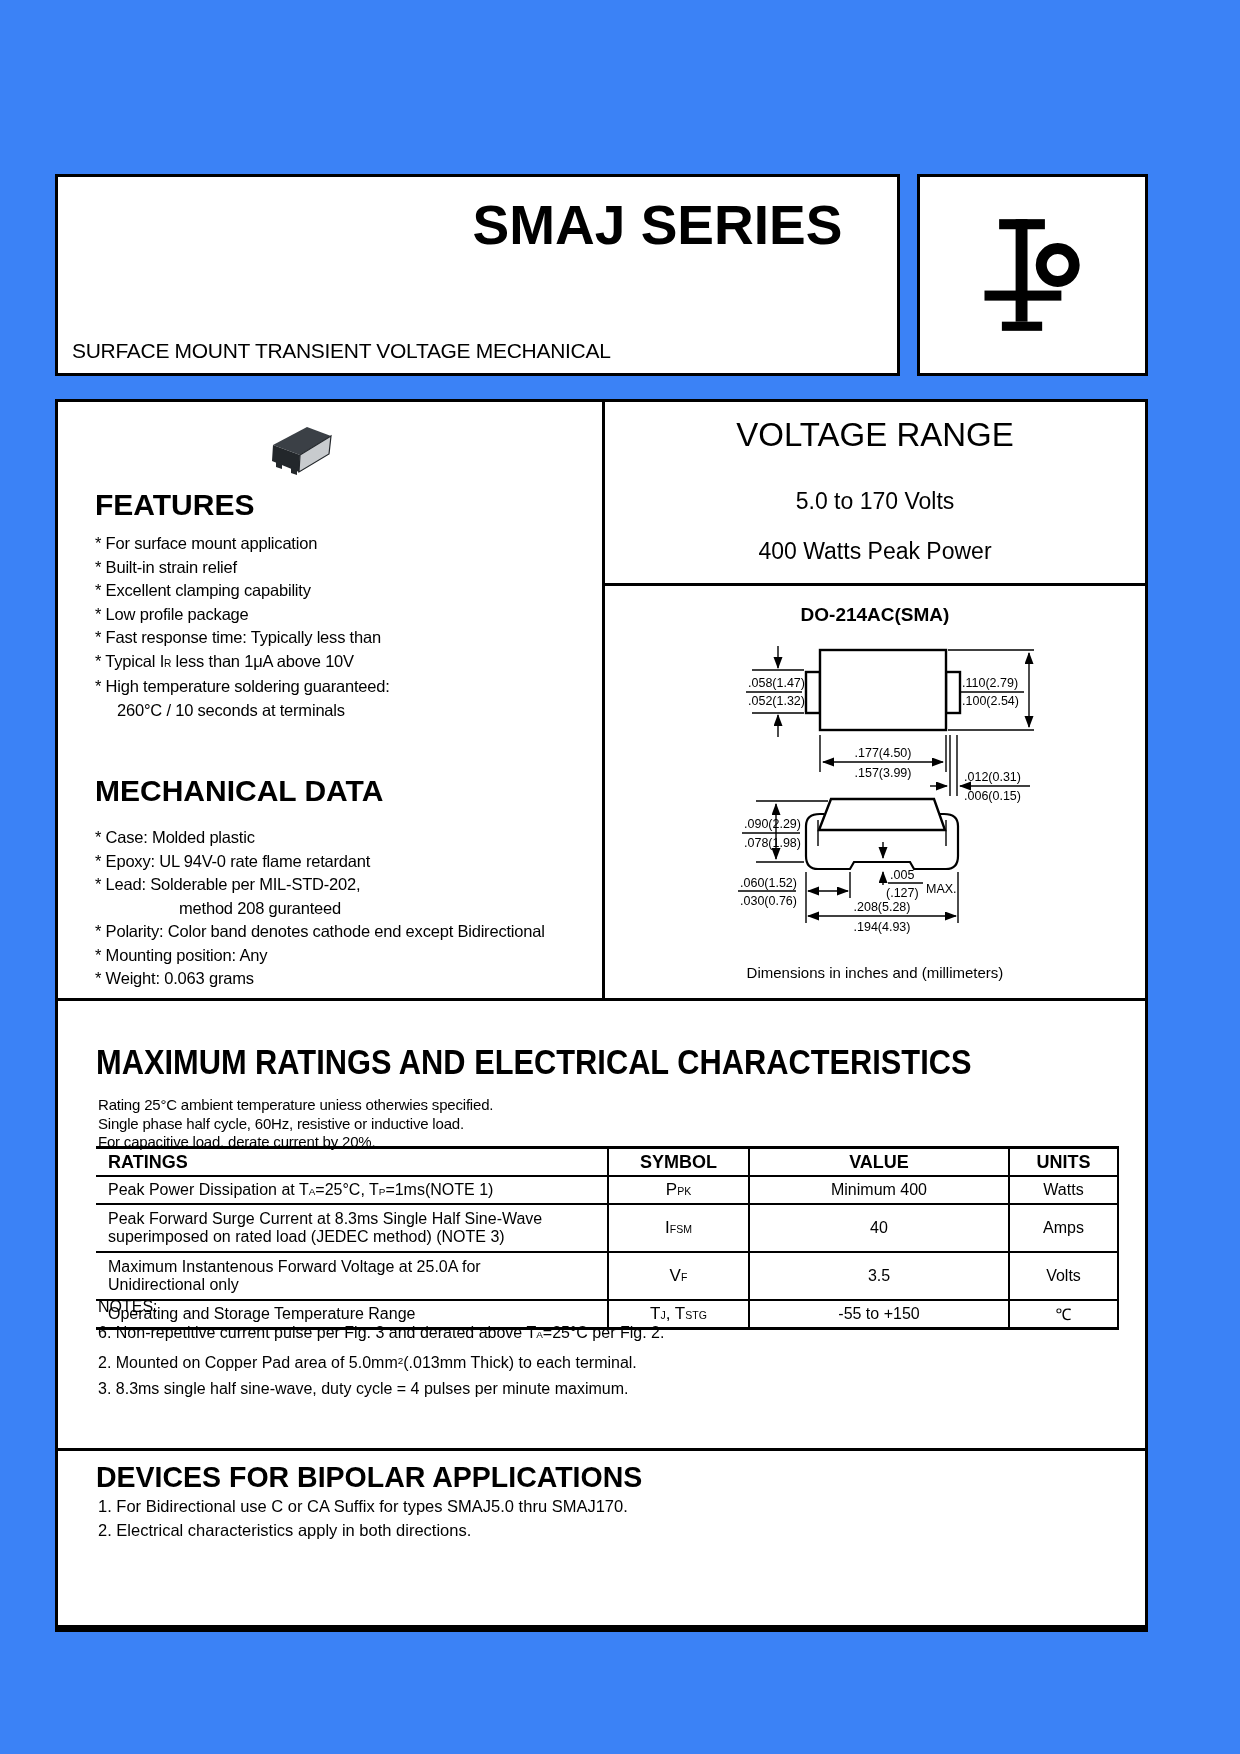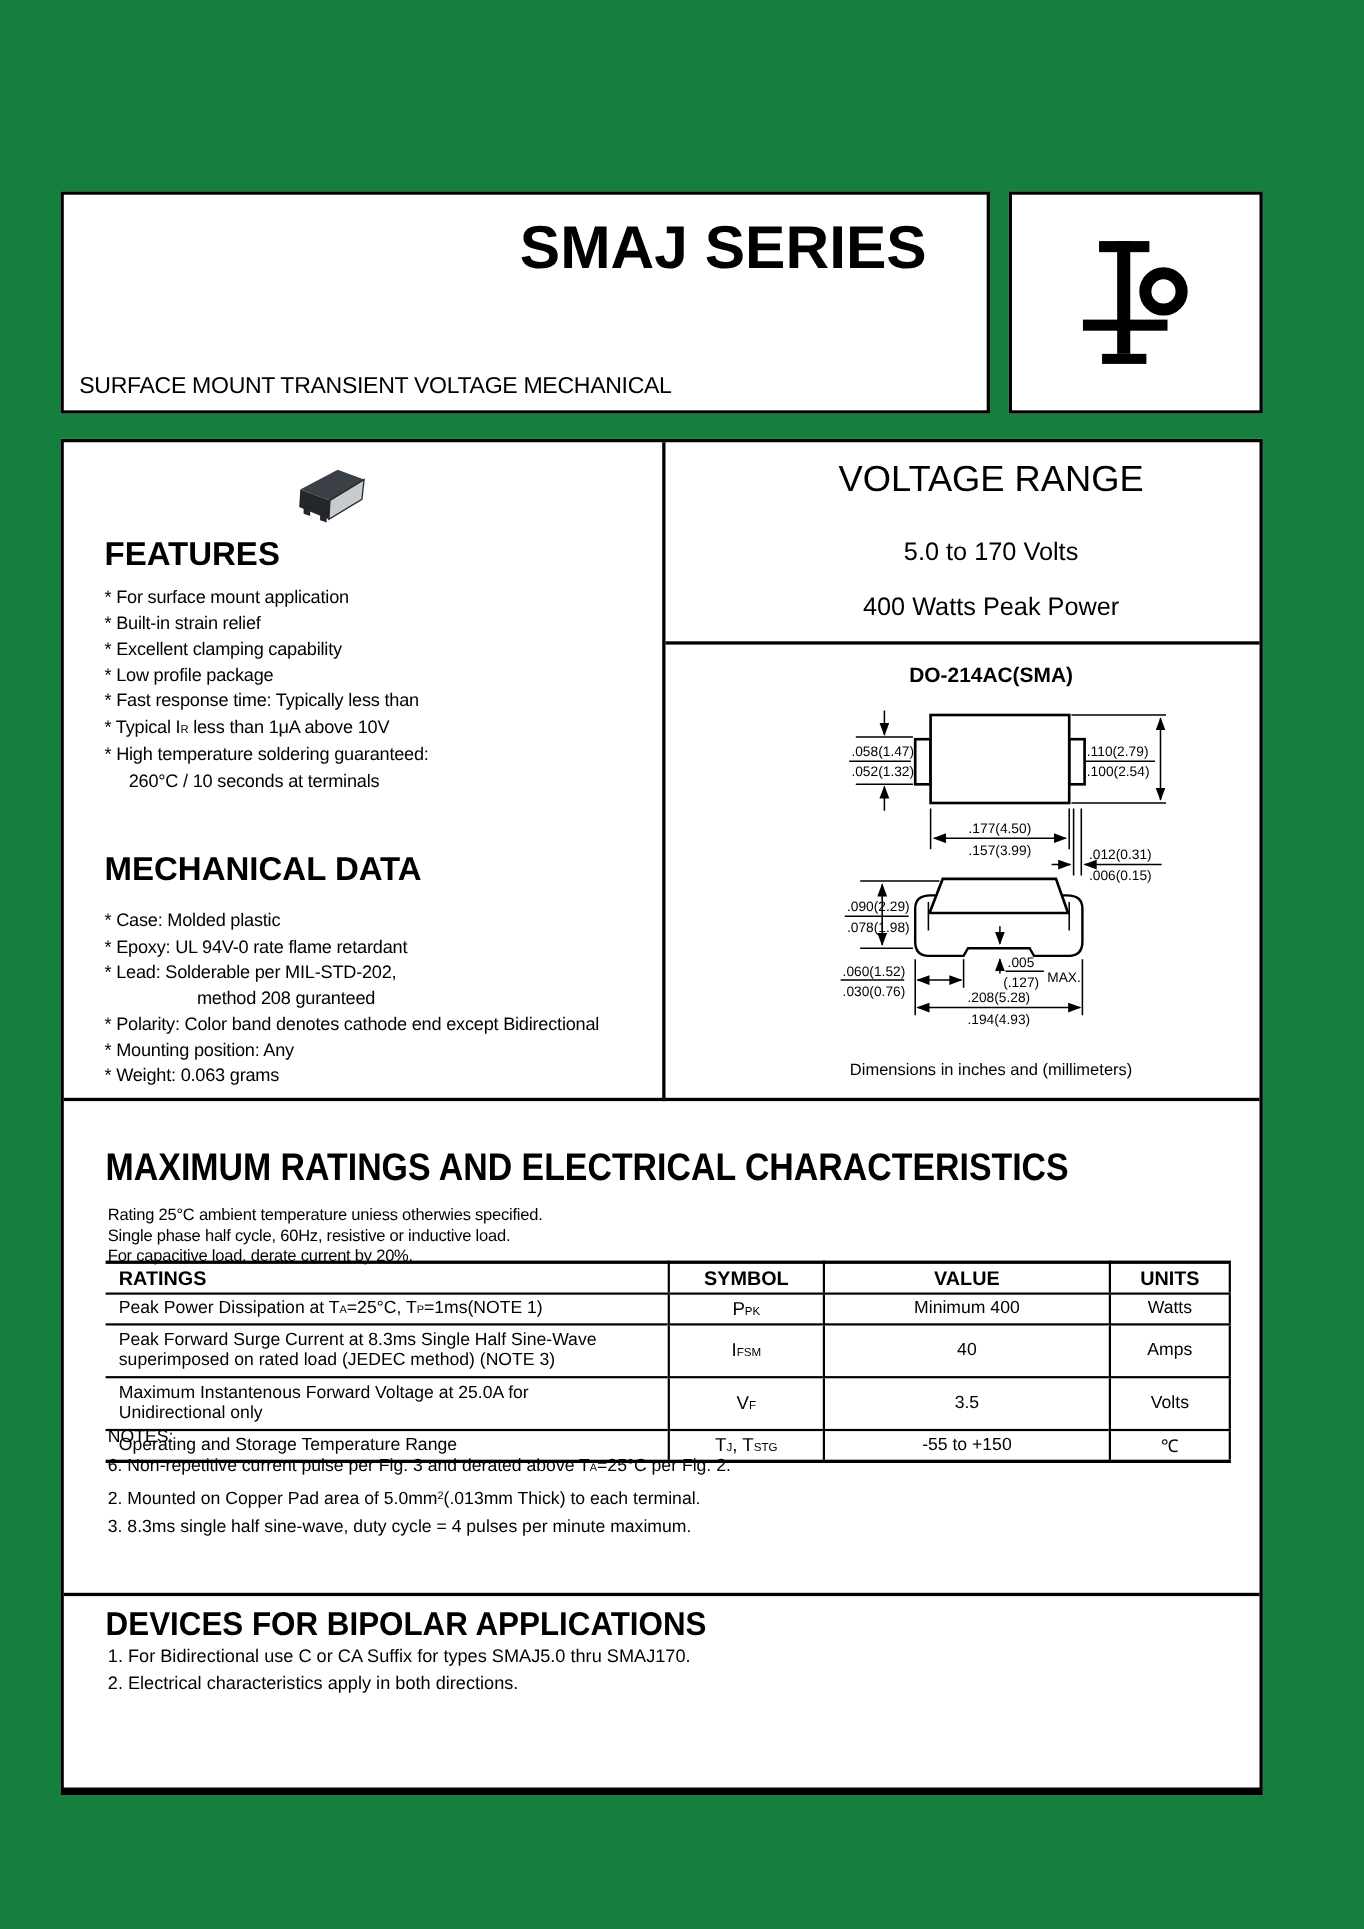--- a/index.html
+++ b/index.html
@@ -1,16 +1,16 @@
 <!DOCTYPE html>
 <html><head>
 <meta charset="utf-8">
 <style>
   html,body{margin:0;padding:0;background:#fff;}
-  .page{position:relative;width:1240px;height:1754px;background:#15803d;overflow:hidden;
+  .page{position:relative;width:1240px;height:1754px;background:#3b82f6;overflow:hidden;
         font-family:"Liberation Sans",sans-serif;color:#000;}
   .box{position:absolute;border:3px solid #000;box-sizing:border-box;background:#fff;}
   #boxA{left:55px;top:174px;width:845px;height:202px;}
   #boxB{left:917px;top:174px;width:231px;height:202px;display:flex;align-items:center;justify-content:center;}
   #boxC{left:55px;top:399px;width:1093px;height:1233px;border-bottom-width:7px;}
 
   .doc-title{position:absolute;left:0;right:0;top:16px;margin:0;text-align:center;padding-left:360px;
              font-size:55px;font-weight:bold;letter-spacing:0;white-space:nowrap;}
   .doc-subtitle{position:absolute;left:14px;bottom:10px;font-size:21px;letter-spacing:-0.3px;white-space:nowrap;}
 
@@ -21,21 +21,21 @@
 
   .pkg-icon{position:absolute;left:205px;top:20px;}
   .features-h{position:absolute;left:37px;top:86px;margin:0;font-size:30px;font-weight:bold;}
   .features-list{position:absolute;left:37px;top:130px;width:505px;font-size:16.5px;line-height:23.5px;letter-spacing:-0.2px;}
   .mech-h{position:absolute;left:37px;top:372px;margin:0;font-size:30px;font-weight:bold;}
   .mech-list{position:absolute;left:37px;top:424px;width:505px;font-size:16.5px;line-height:23.5px;letter-spacing:-0.2px;}
   .li{padding-left:14px;text-indent:-14px;}
   .li.cont{padding-left:22px;text-indent:0;}
   .li.cont2{padding-left:84px;text-indent:0;}
 
-  .rcol{position:absolute;left:547px;top:0;width:540px;height:480px;margin-left:26px;}
+  .rcol{position:absolute;left:547px;top:0;width:540px;height:480px;}
   .vr-title{position:absolute;top:14px;width:100%;text-align:center;font-size:33px;margin:0;font-weight:normal;}
   .vr-volts{position:absolute;top:86px;width:100%;text-align:center;font-size:23px;}
   .vr-power{position:absolute;top:136px;width:100%;text-align:center;font-size:23px;}
   .pkg-name{position:absolute;top:202px;width:100%;text-align:center;font-size:19px;font-weight:bold;}
   .svg-top{position:absolute;left:133px;top:238px;}
   .svg-side{position:absolute;left:133px;top:390px;}
   .pkg-caption{position:absolute;top:562px;width:100%;text-align:center;font-size:15px;}
 
   .dim{font-size:12.5px;fill:#000;font-family:"Liberation Sans",sans-serif;}
   .dln{stroke:#000;stroke-width:1.4;fill:none;}

